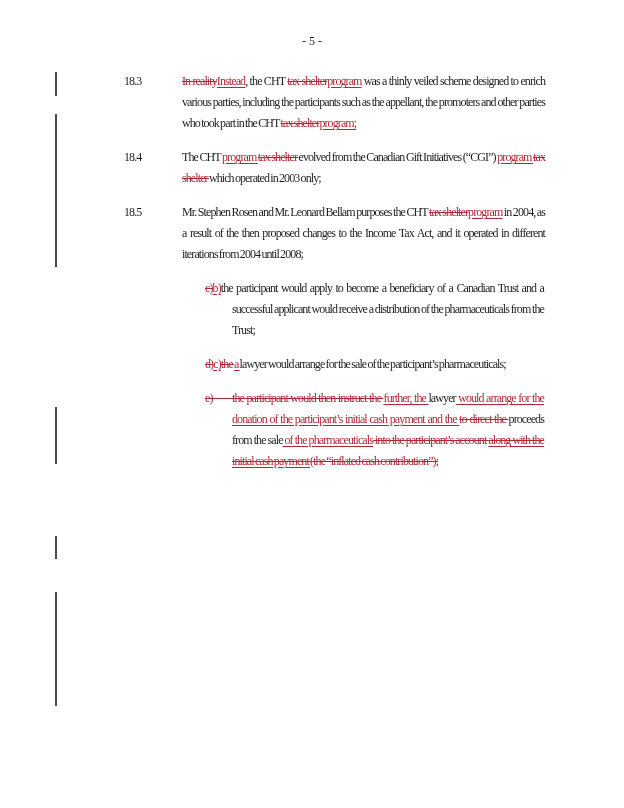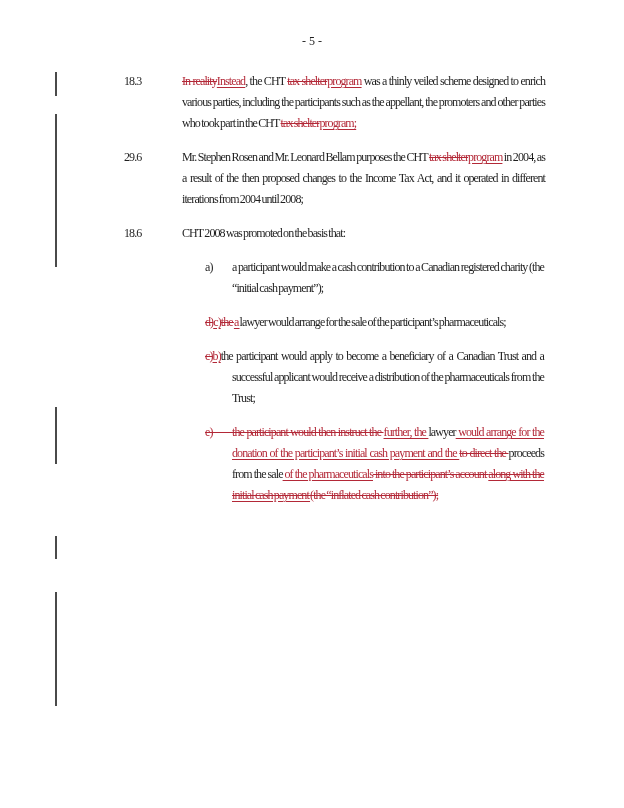--- a/index.html
+++ b/index.html
@@ -70,25 +70,24 @@
     background: var(--bar);
   }
 </style>
 </head>
 <body>
 
 <div class="page" style="--red: #b32837; --bar: #4a4a4a;">
   <div class="pageno">- 5 -</div>
   <div class="content">
       <div class="para"><span class="num">18.3</span><span class="del">In reality</span><span class="ins">Instead</span><span class="n">, the CHT </span><span class="del">tax shelter</span><span class="ins">program</span><span class="n"> was a thinly veiled scheme designed to enrich various parties, including the participants such as the appellant, the promoters and other parties who took part in the CHT </span><span class="del">tax shelter</span><span class="ins">program;</span></div>
-      <div class="para"><span class="num">29.6</span><span class="n">Mr. Stephen Rosen and Mr. Leonard Bellam purposes the CHT </span><span class="del">tax shelter</span><span class="ins">program</span><span class="n"> in 2004, as a result of the then proposed changes to the Income Tax Act, and it operated in different iterations from 2004 until 2008;</span></div>
-      <div class="para"><span class="num">18.6</span><span class="n">CHT 2008 was promoted on the basis that:</span></div>
-      <div class="sub"><span class="marker n">a)</span><span class="n">a participant would make a cash contribution to a Canadian registered charity (the “initial cash payment”);</span></div>
+      <div class="para"><span class="num">18.4</span><span class="n">The CHT </span><span class="ins">program </span><span class="del">tax shelter </span><span class="n">evolved from the Canadian Gift Initiatives (“CGI”) </span><span class="ins">program </span><span class="del">tax shelter </span><span class="n">which operated in 2003 only;</span></div>
+      <div class="para"><span class="num">18.5</span><span class="n">Mr. Stephen Rosen and Mr. Leonard Bellam purposes the CHT </span><span class="del">tax shelter</span><span class="ins">program</span><span class="n"> in 2004, as a result of the then proposed changes to the Income Tax Act, and it operated in different iterations from 2004 until 2008;</span></div>
+      <div class="sub"><span class="del">c)</span><span class="ins">b)</span><span class="n">the participant would apply to become a beneficiary of a Canadian Trust and a successful applicant would receive a distribution of the pharmaceuticals from the Trust;</span></div>
       <div class="sub"><span class="del">d)</span><span class="ins">c)</span><span class="del">the </span><span class="ins">a </span><span class="n">lawyer would arrange for the sale of the participant’s pharmaceuticals;</span></div>
-      <div class="sub"><span class="del">c)</span><span class="ins">b)</span><span class="n">the participant would apply to become a beneficiary of a Canadian Trust and a successful applicant would receive a distribution of the pharmaceuticals from the Trust;</span></div>
       <div class="sub"><span class="marker del">e)</span><span class="del">the participant would then instruct the </span><span class="ins">further, the </span><span class="n">lawyer</span><span class="ins"> would arrange for the donation of the participant’s initial cash payment and the </span><span class="del">to direct the </span><span class="n">proceeds from the sale</span><span class="ins"> of the pharmaceuticals</span><span class="del"> into the participant’s account </span><span class="delins">along with the initial cash payment </span><span class="del">(the “inflated cash contribution”);</span></div>
     </div>
 <div class="bar" style="top: 72px; height: 24px;"></div>
     <div class="bar" style="top: 114px; height: 153px;"></div>
     <div class="bar" style="top: 407px; height: 57px;"></div>
     <div class="bar" style="top: 536px; height: 23px;"></div>
     <div class="bar" style="top: 592px; height: 114px;"></div>
   </div>
 
 </body></html>

